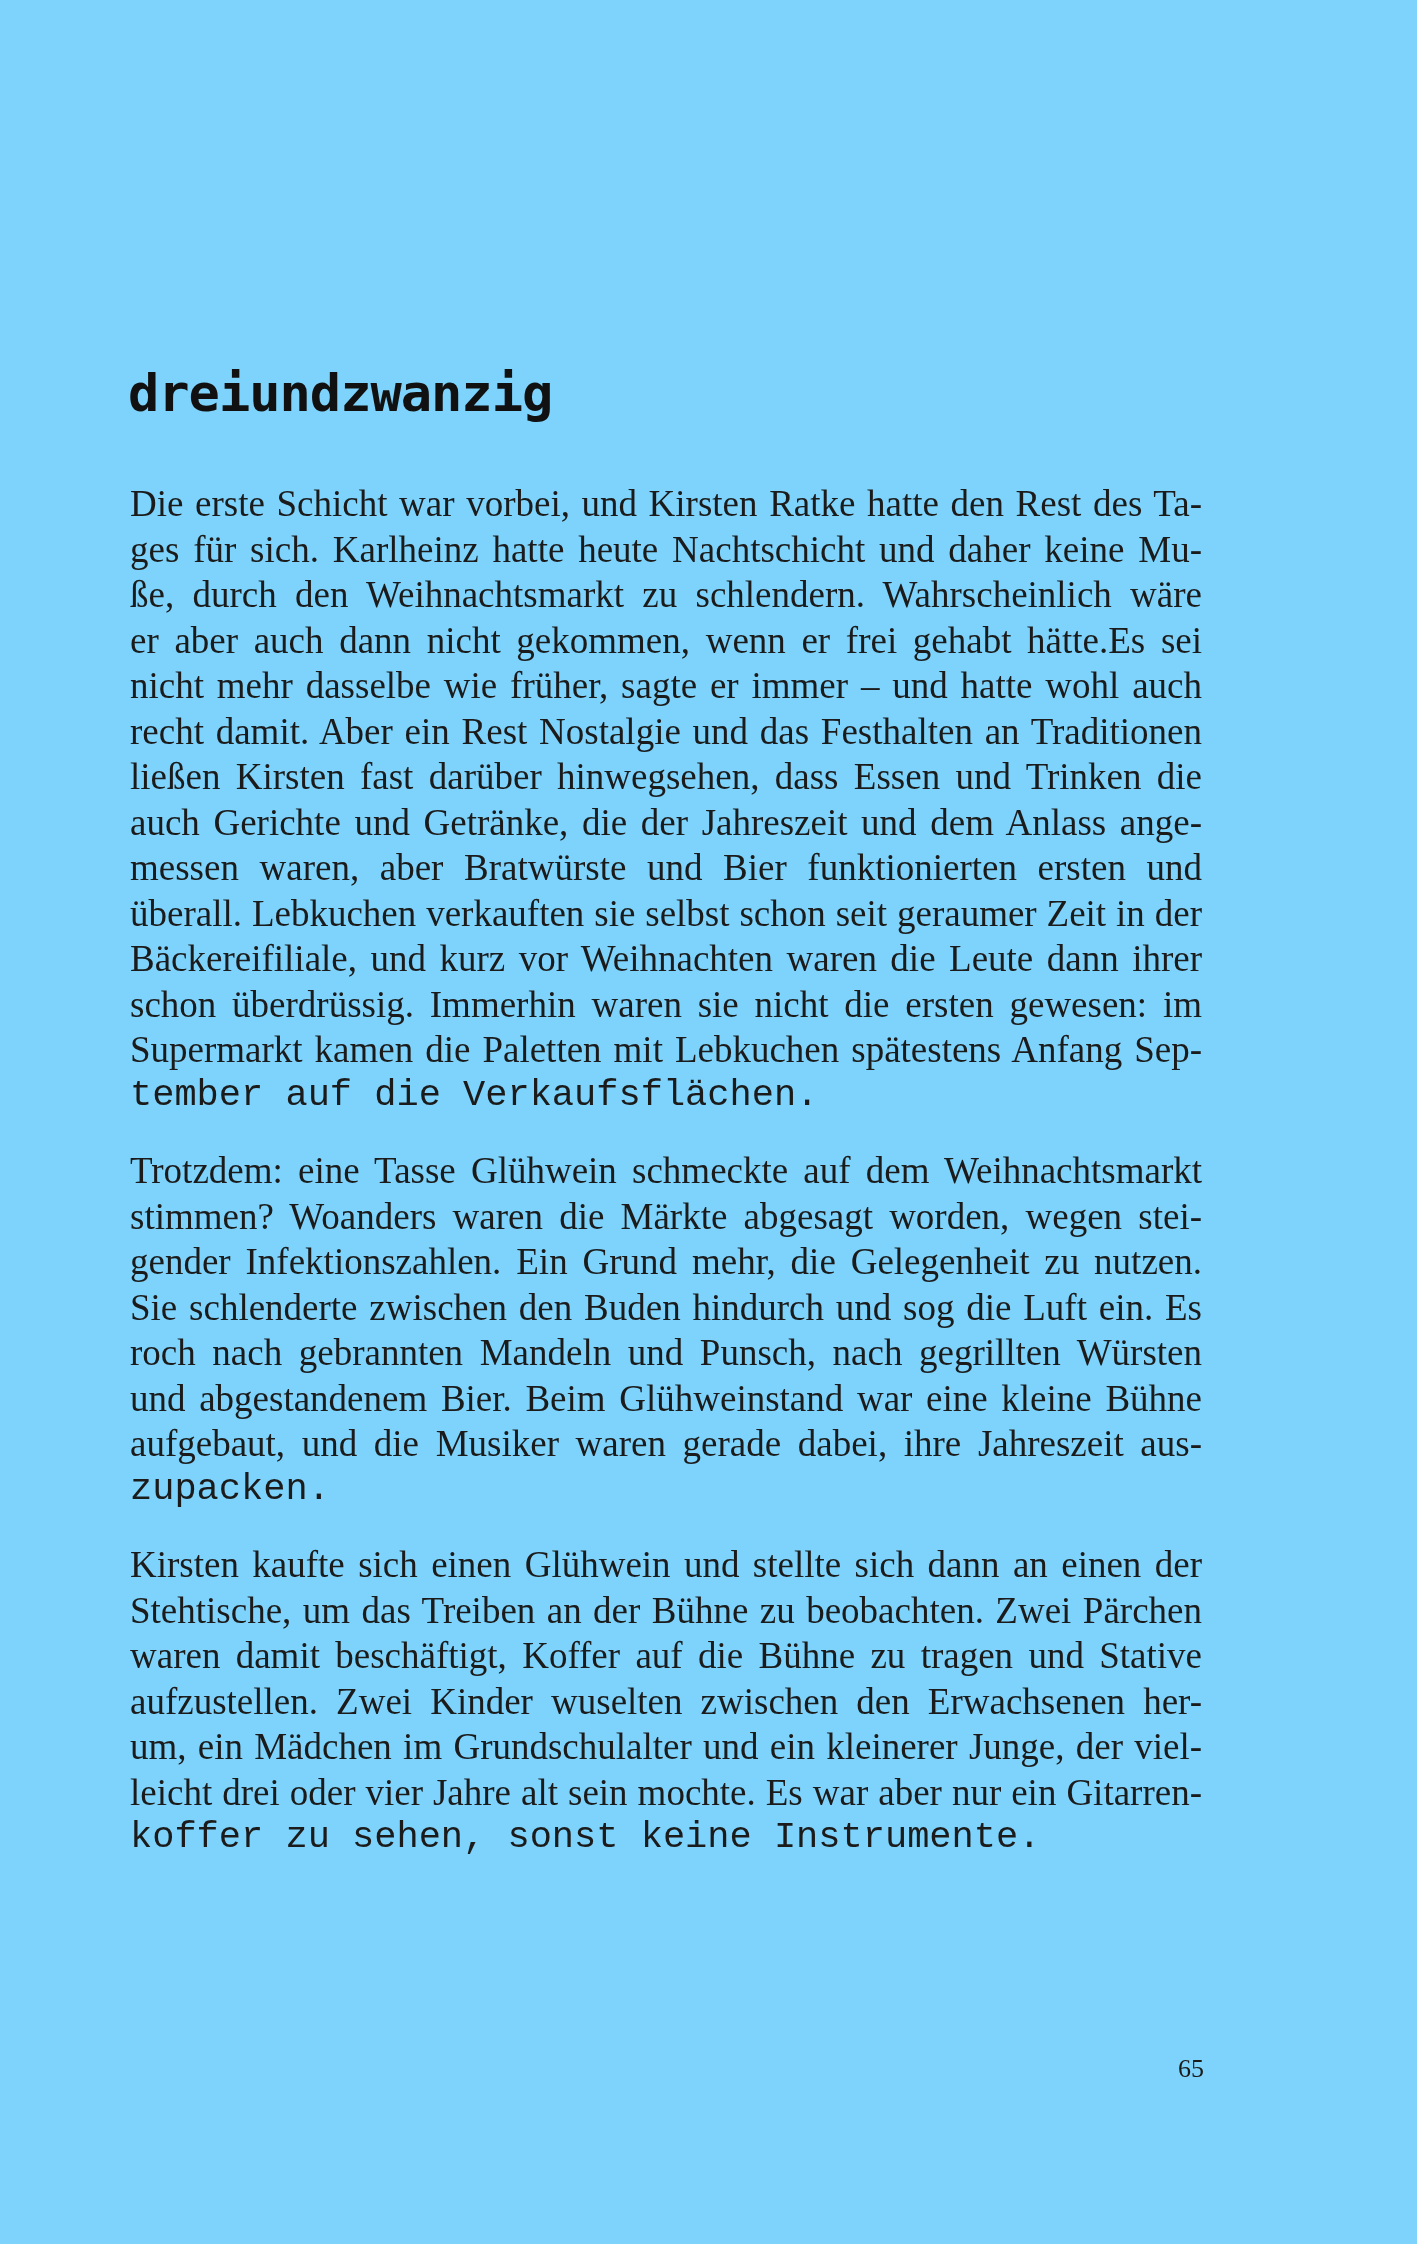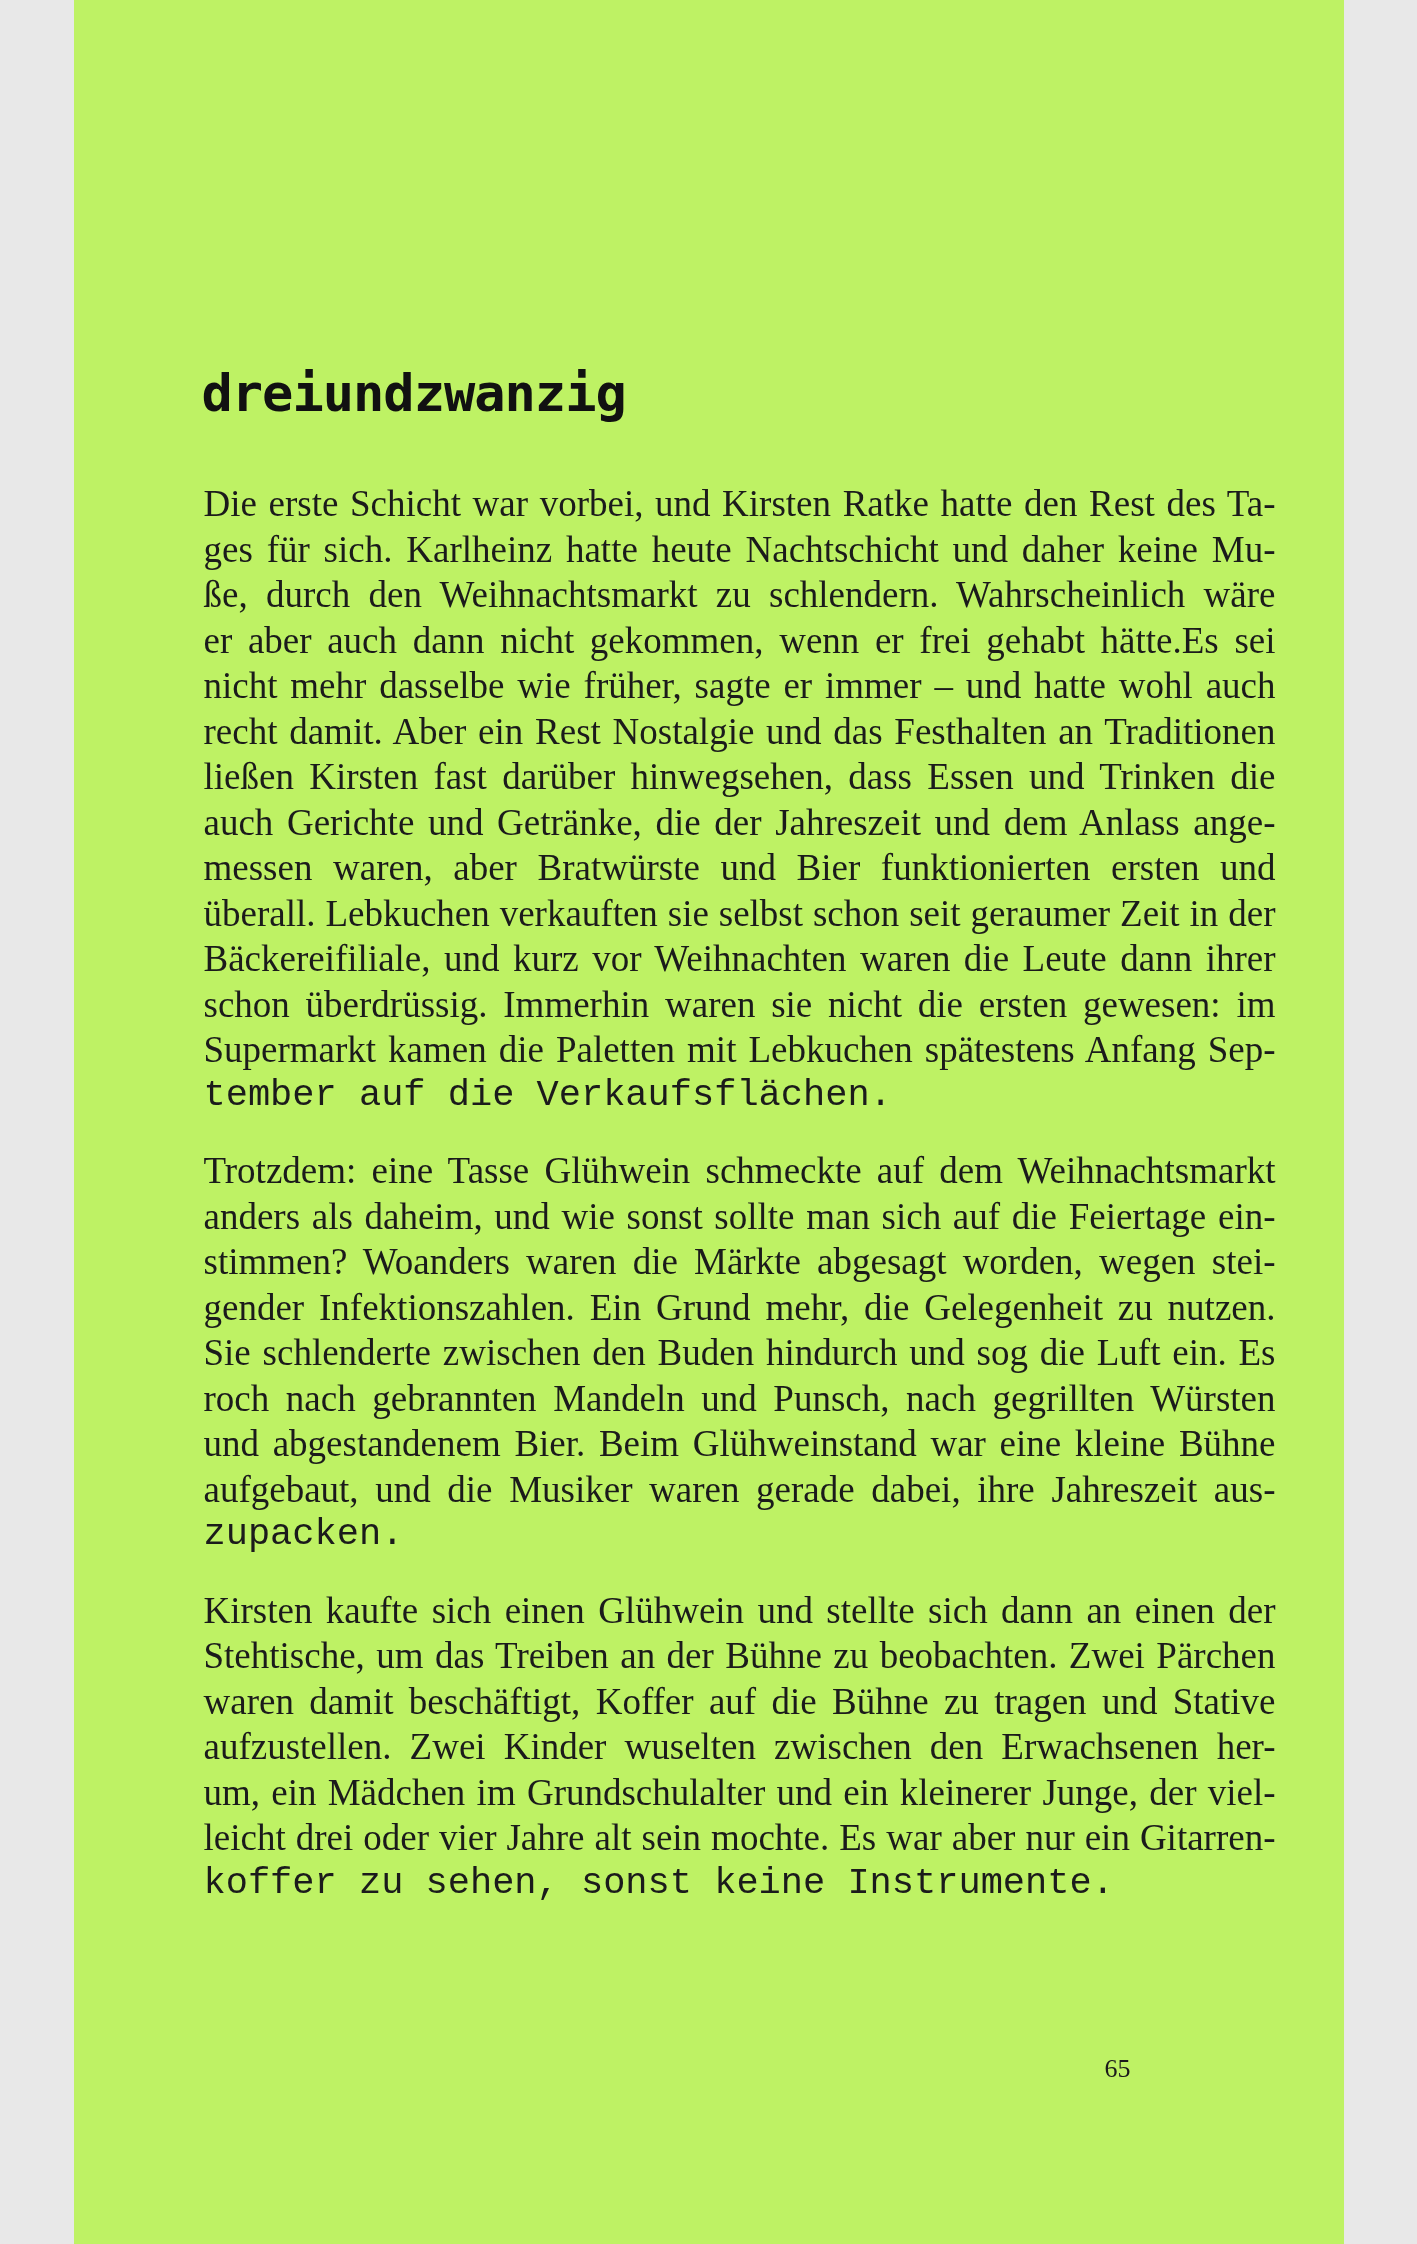--- a/index.html
+++ b/index.html
@@ -2,24 +2,24 @@
 <html lang="de"><head>
 <meta charset="utf-8">
 <style>
   html, body {
     margin: 0;
     padding: 0;
     background: #e8e8e8;
   }
   .page {
     position: relative;
-    width: 1270px;
+    width: 1417px;
     height: 2244px;
     margin: 0 auto;
-    background: #bef264;
+    background: #7dd3fc;
     color: #1b1b1b;
     font-family: "Liberation Serif", serif;
     overflow: hidden;
   }
   .chapter-heading {
     position: absolute;
     left: 128px;
     top: 330px;
     font-family: "DejaVu Sans Mono", monospace;
     font-weight: 700;
@@ -81,21 +81,20 @@
       <div class="line">messen waren, aber Bratwürste und Bier funktionierten ersten und</div>
       <div class="line">überall. Lebkuchen verkauften sie selbst schon seit geraumer Zeit in der</div>
       <div class="line">Bäckereifiliale, und kurz vor Weihnachten waren die Leute dann ihrer</div>
       <div class="line">schon überdrüssig. Immerhin waren sie nicht die ersten gewesen: im</div>
       <div class="line">Supermarkt kamen die Paletten mit Lebkuchen spätestens Anfang Sep-</div>
       <div class="line last">tember auf die Verkaufsflächen.</div>
     </div>
 
     <div class="para">
       <div class="line">Trotzdem: eine Tasse Glühwein schmeckte auf dem Weihnachtsmarkt</div>
-      <div class="line">anders als daheim, und wie sonst sollte man sich auf die Feiertage ein-</div>
       <div class="line">stimmen? Woanders waren die Märkte abgesagt worden, wegen stei-</div>
       <div class="line">gender Infektionszahlen. Ein Grund mehr, die Gelegenheit zu nutzen.</div>
       <div class="line">Sie schlenderte zwischen den Buden hindurch und sog die Luft ein. Es</div>
       <div class="line">roch nach gebrannten Mandeln und Punsch, nach gegrillten Würsten</div>
       <div class="line">und abgestandenem Bier. Beim Glühweinstand war eine kleine Bühne</div>
       <div class="line">aufgebaut, und die Musiker waren gerade dabei, ihre Jahreszeit aus-</div>
       <div class="line last">zupacken.</div>
     </div>
 
     <div class="para">

